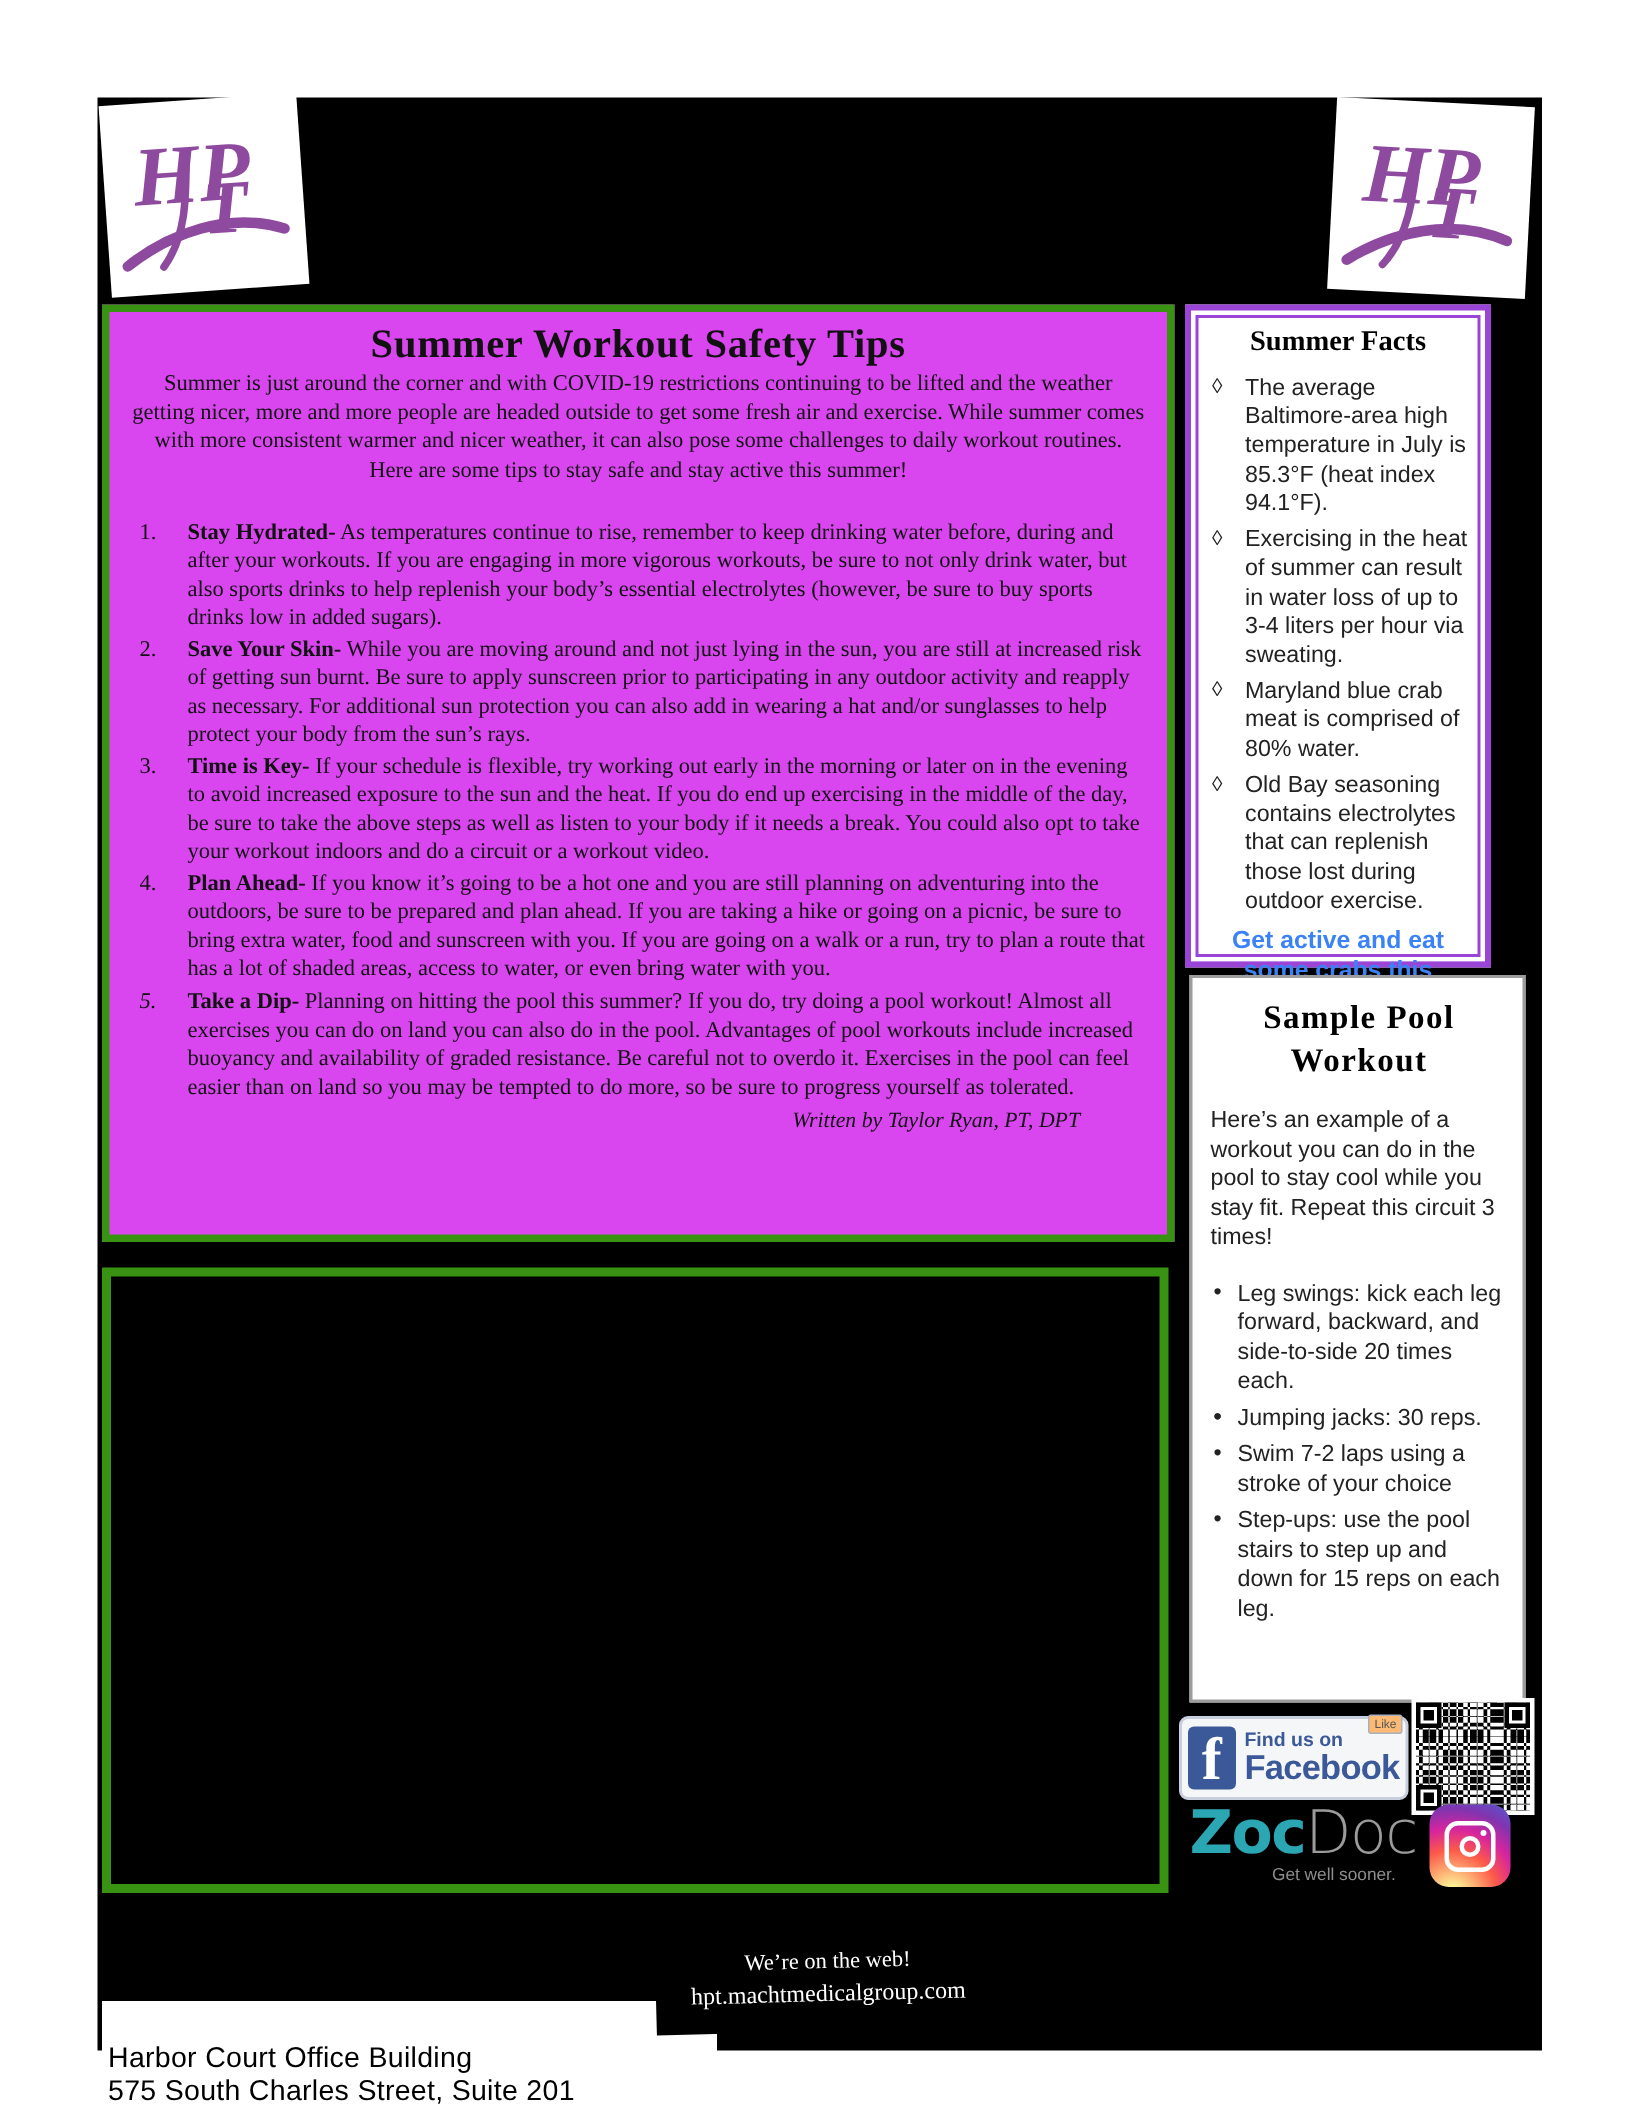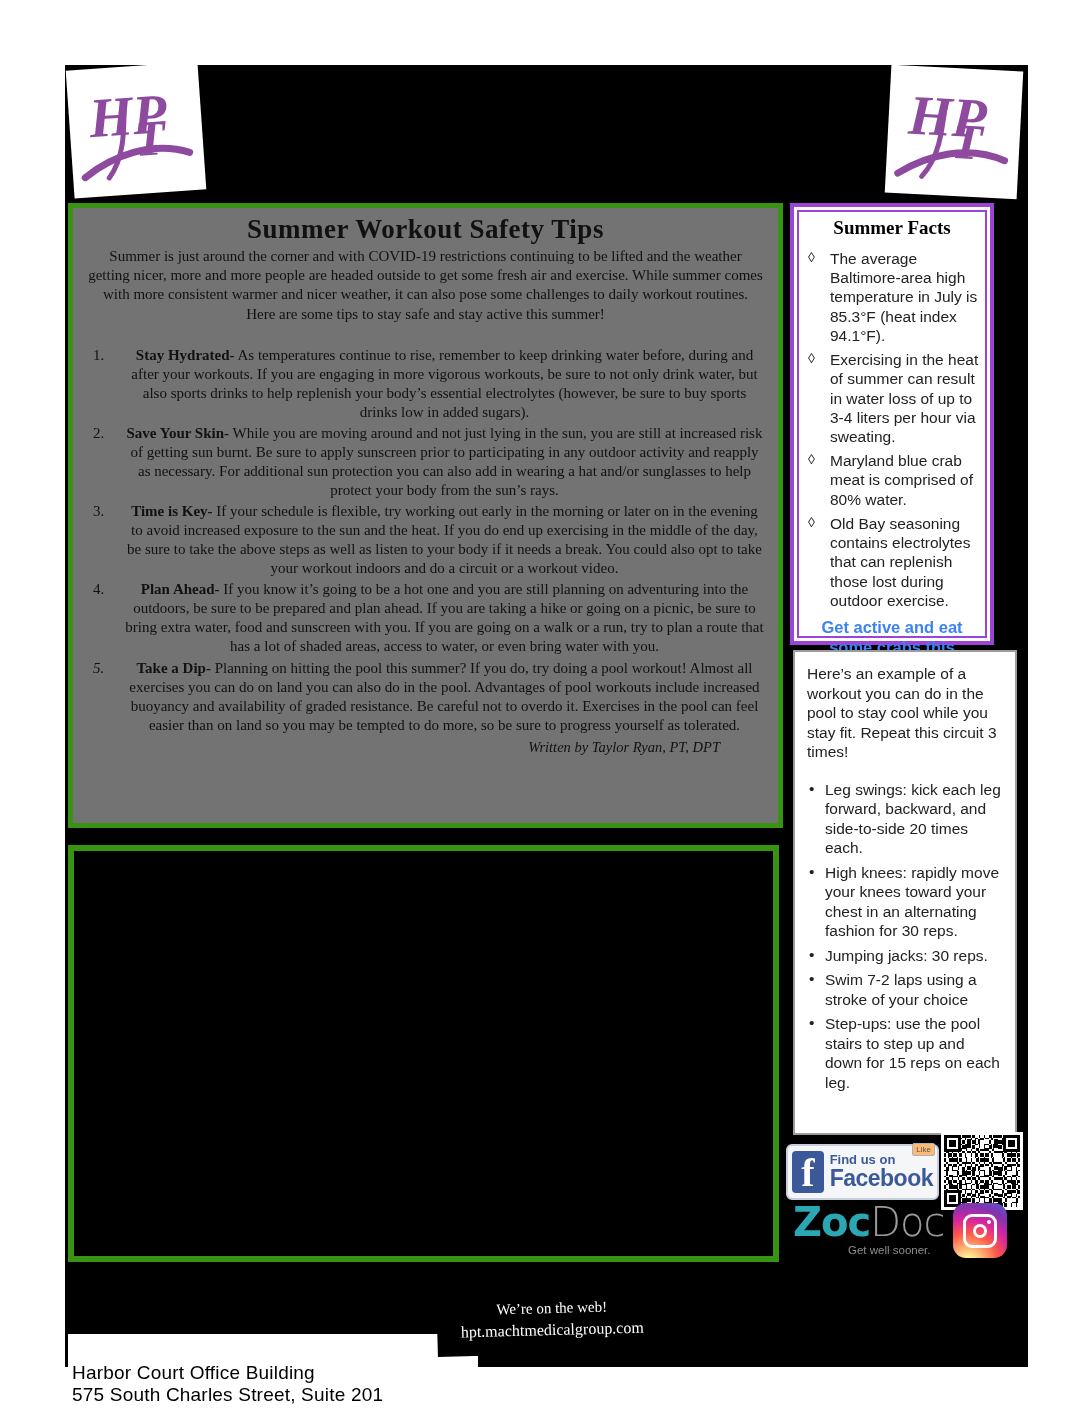--- a/index.html
+++ b/index.html
@@ -10,26 +10,26 @@
   
   .black-panel { position:absolute; left:65px; top:65px; width:963px; height:1302px; background:#000000; }
 
   
   .logo-card { position:absolute; width:132px; height:128px; background:#ffffff; display:flex; align-items:center; justify-content:center; }
   .logo-left  { left:70px; top:66px; transform:rotate(-4deg); }
   .logo-right { left:888px; top:68px; transform:rotate(3deg); }
 
   
   .tips-box { position:absolute; left:68px; top:203px; width:715px; height:625px;
-      background:#737373; border:5px solid #389313; padding:6px 14px 4px 14px;
+      background:#d946ef; border:5px solid #389313; padding:6px 14px 4px 14px;
       font-family:"Liberation Serif", serif; color:#111; }
   .tips-title { text-align:center; font-size:27px; font-weight:bold; letter-spacing:.5px; margin-bottom:2px; }
   .tips-intro { text-align:center; font-size:15px; line-height:1.28; margin-bottom:22px; }
   .tips-list { list-style:none; counter-reset:tip; font-size:15px; line-height:1.27; padding-left:4px; }
-  .tips-list li { counter-increment:tip; position:relative; padding-left:34px; margin-bottom:2px;text-align:center; }
+  .tips-list li { counter-increment:tip; position:relative; padding-left:34px; margin-bottom:2px; }
   .tips-list li::before { content:counter(tip) "."; position:absolute; left:2px; top:0; }
   .tips-list li.italic-marker::before { font-style:italic; }
   .tips-lead { font-weight:bold; }
   .tips-byline { text-align:right; font-style:italic; font-size:14.5px; margin:4px 44px 0 0; }
 
   
   .facts-box { position:absolute; left:790px; top:203px; width:204px; height:442px;
       background:#ffffff; border:4px solid #9a45d6;
       box-shadow: inset 0 0 0 3px #ffffff, inset 0 0 0 5px #9a45d6;
       padding:10px 10px 6px 10px; color:#222; }
@@ -145,24 +145,25 @@
       <li><span class="bullet">◊</span><span>Maryland blue crab meat is comprised of 80% water.</span></li>
       <li><span class="bullet">◊</span><span>Old Bay seasoning contains electrolytes that can replenish those lost during outdoor exercise.</span></li>
     </ul>
     <div class="facts-callout">Get active and eat some crabs this summer!</div>
     <div class="facts-sources">Sources: US Climate Data website,</div>
   </div>
 
   <div class="image-box"></div>
 
   <div class="pool-box">
+    <div class="pool-title">Sample Pool Workout</div>
     <div class="pool-intro">Here’s an example of a workout you can do in the pool to stay cool while you stay fit. Repeat this circuit 3 times!</div>
     <ul class="pool-list">
       <li><span class="bullet">•</span><span>Leg swings: kick each leg forward, backward, and side-to-side 20 times each.</span></li>
-      <li><span class="bullet">•</span><span>High knees: rapidly move your knees toward your chest in an alternating fashion for 30 reps.</span></li>
+      <li><span class="bullet">•</span></li>
       <li><span class="bullet">•</span><span>Jumping jacks: 30 reps.</span></li>
       <li><span class="bullet">•</span><span>Swim 7-2 laps using a stroke of your choice</span></li>
       <li><span class="bullet">•</span><span>Step-ups: use the pool stairs to step up and down for 15 reps on each leg.</span></li>
     </ul>
   </div>
 
   <div class="fb-badge">
     <div class="fb-square">f</div>
     <div class="fb-texts">
       <div class="fb-findus">Find us on</div>

